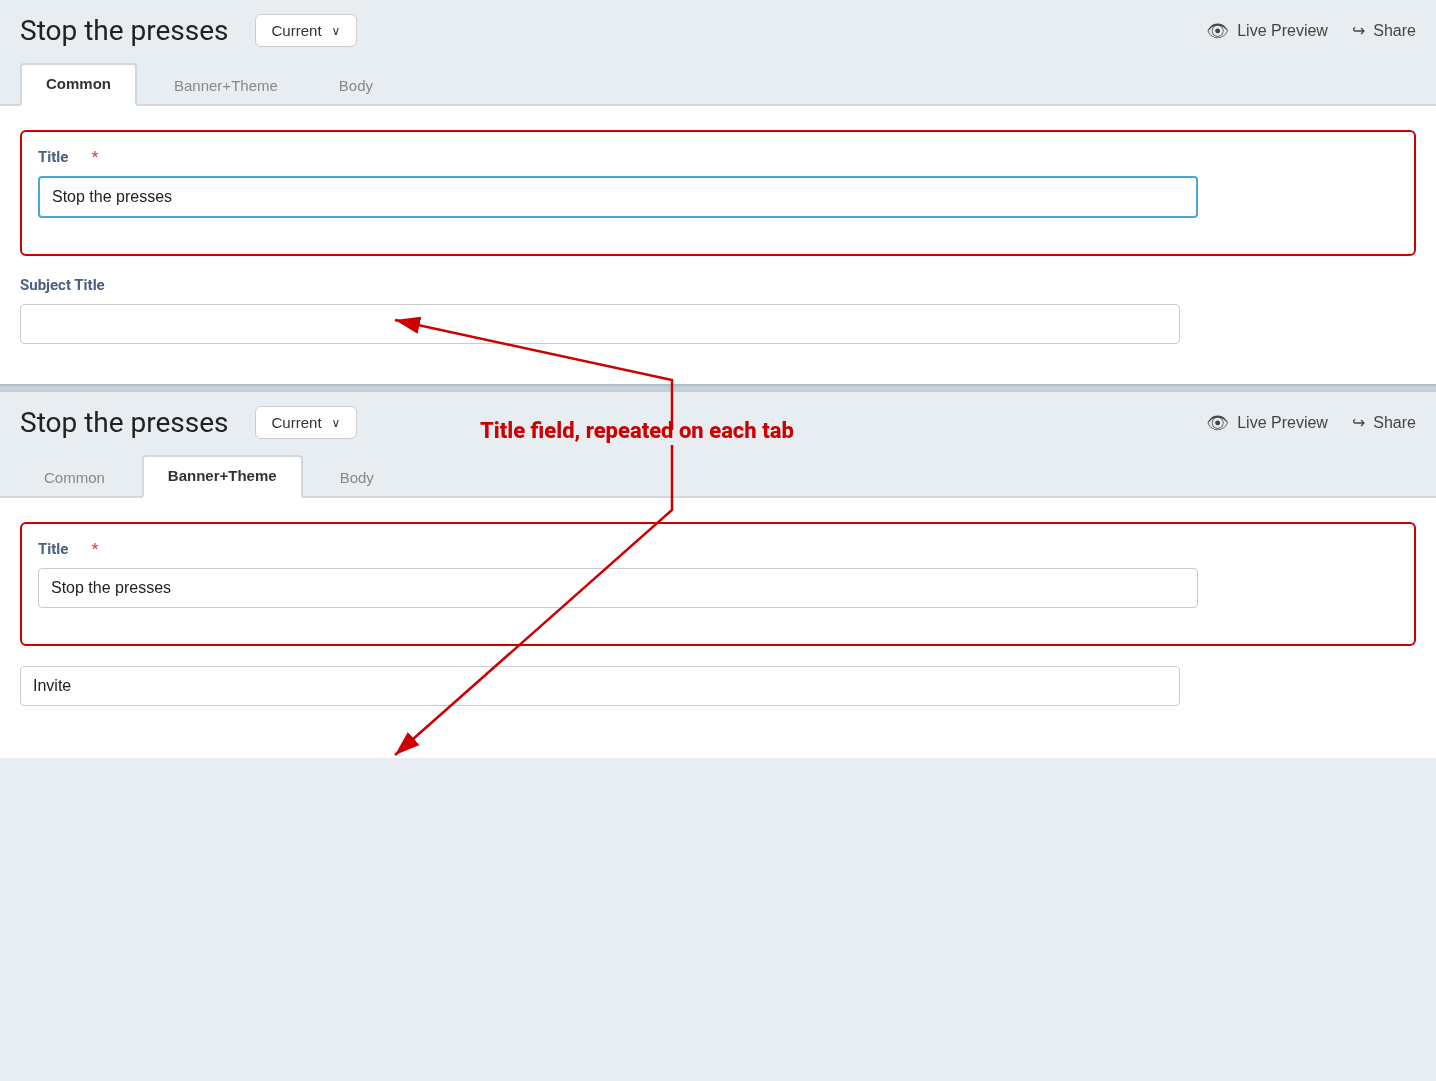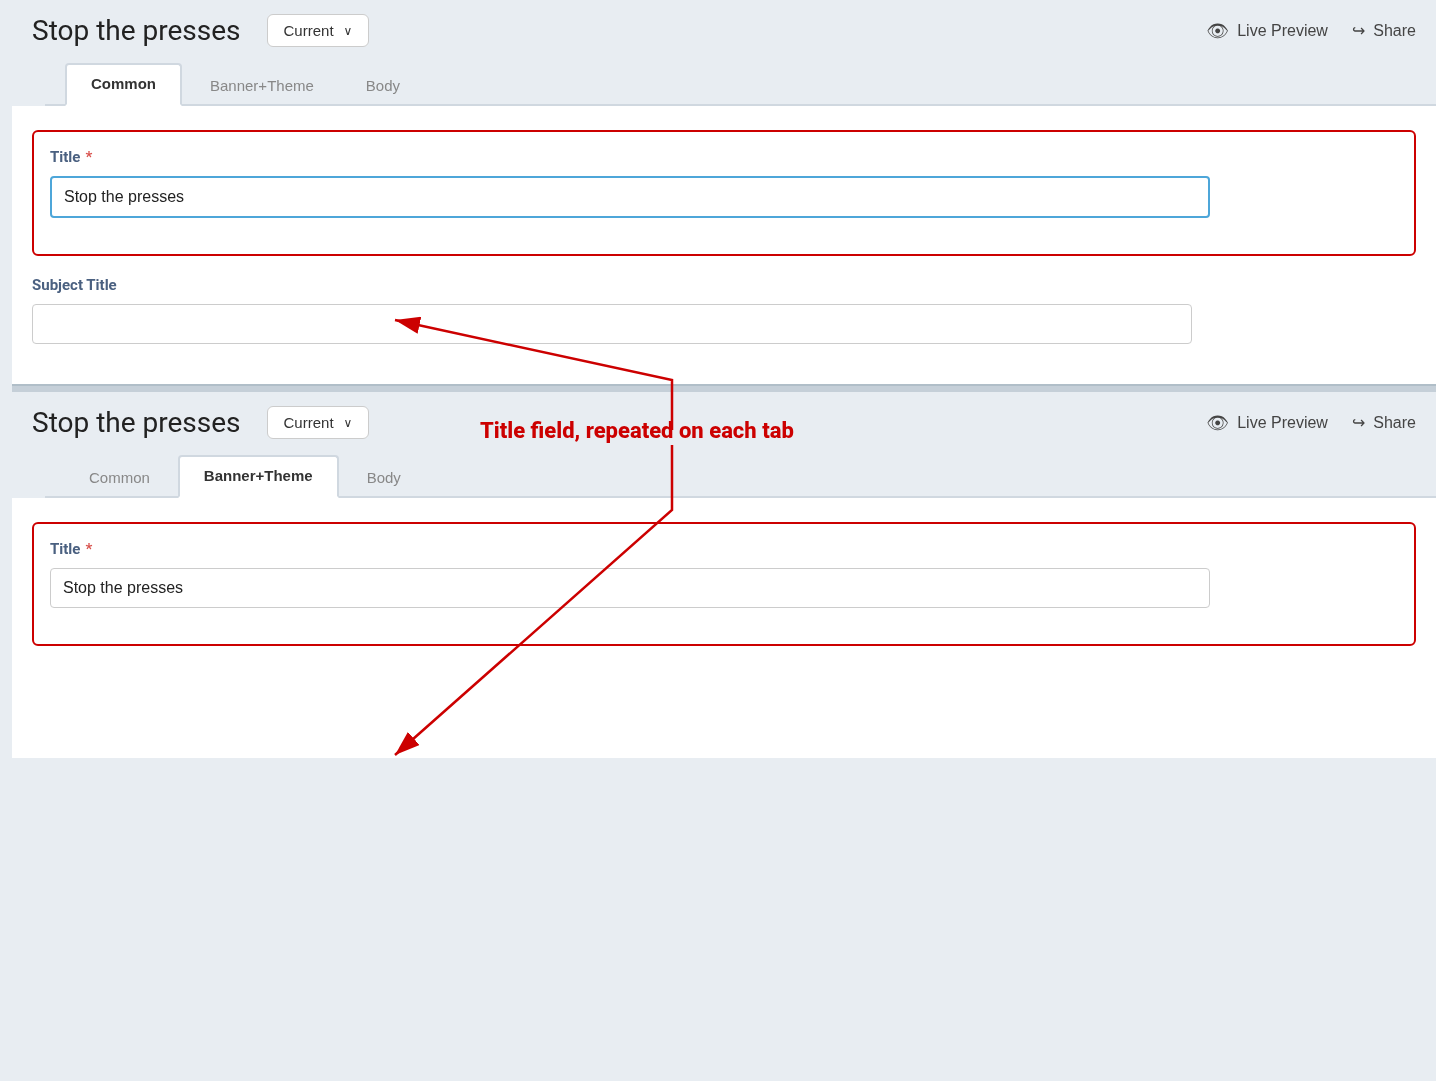--- a/index.html
+++ b/index.html
@@ -70,22 +70,21 @@
       border: none;
     }
 
     
     .tab-bar {
       display: flex;
       align-items: flex-end;
       padding: 0 20px;
       background: #e8edf2;
       border-bottom: 2px solid #d0d8e0;
-      gap: 4px;
-      margin-left: 33px;
+      gap: 13px;
     }
     .tab {
       padding: 10px 24px 12px;
       font-size: 15px;
       color: #888;
       cursor: pointer;
       border: none;
       background: none;
       position: relative;
       bottom: -2px;
@@ -113,21 +112,21 @@
     .field-group {
       margin-bottom: 20px;
     }
     .field-label {
       font-size: 15px;
       font-weight: 700;
       color: #4a6080;
       margin-bottom: 10px;
       display: flex;
       align-items: center;
-      gap: 5px;
+      gap: 23px;
     }
     .required-star {
       color: #d9534f;
       font-size: 15px;
     }
     .field-input {
       width: 100%;
       max-width: 1160px;
       padding: 10px 12px;
       font-size: 16px;
@@ -162,21 +161,20 @@
     
     .section-divider {
       height: 8px;
       background: #c5cfd8;
       border-top: 2px solid #b0bec8;
     }
 
     .page-wrapper {
       position: relative;
       width: 1436px;
-      padding-left: 12px;
     }
   </style>
 </head>
 <body>
 
 <div class="page-wrapper" style="position:relative;">
 
   <div class="section">
 
     <div class="header">
@@ -289,18 +287,19 @@
         <div class="field-group">
           <div class="field-label">
             <span>Title</span>
             <span class="required-star">*</span>
           </div>
           <input class="field-input" type="text" value="Stop the presses" style="">
         </div>
       </div>
 
       <div class="field-group">
+        <input class="field-input" type="text" value="Invite" style="">
       </div>
 
     </div>
   </div>
 
 </div>
 
 </body></html>

